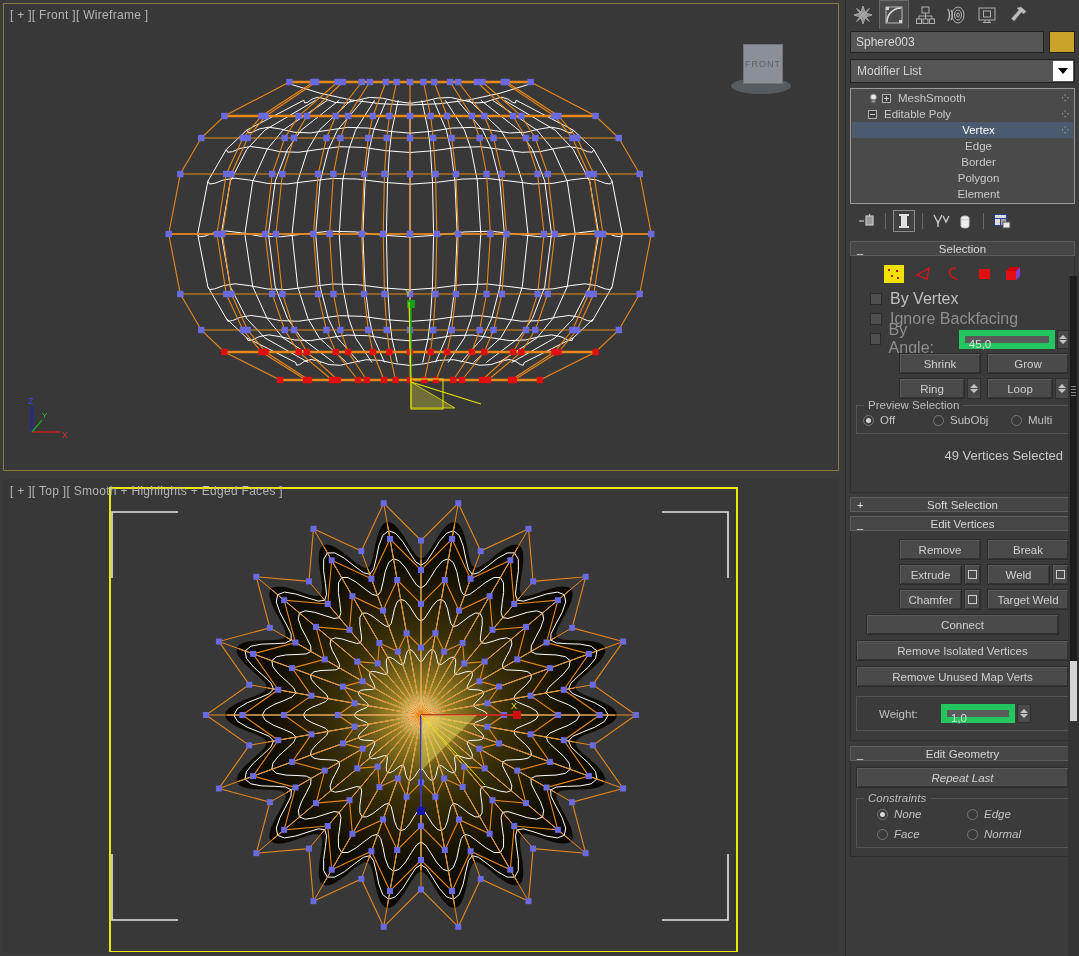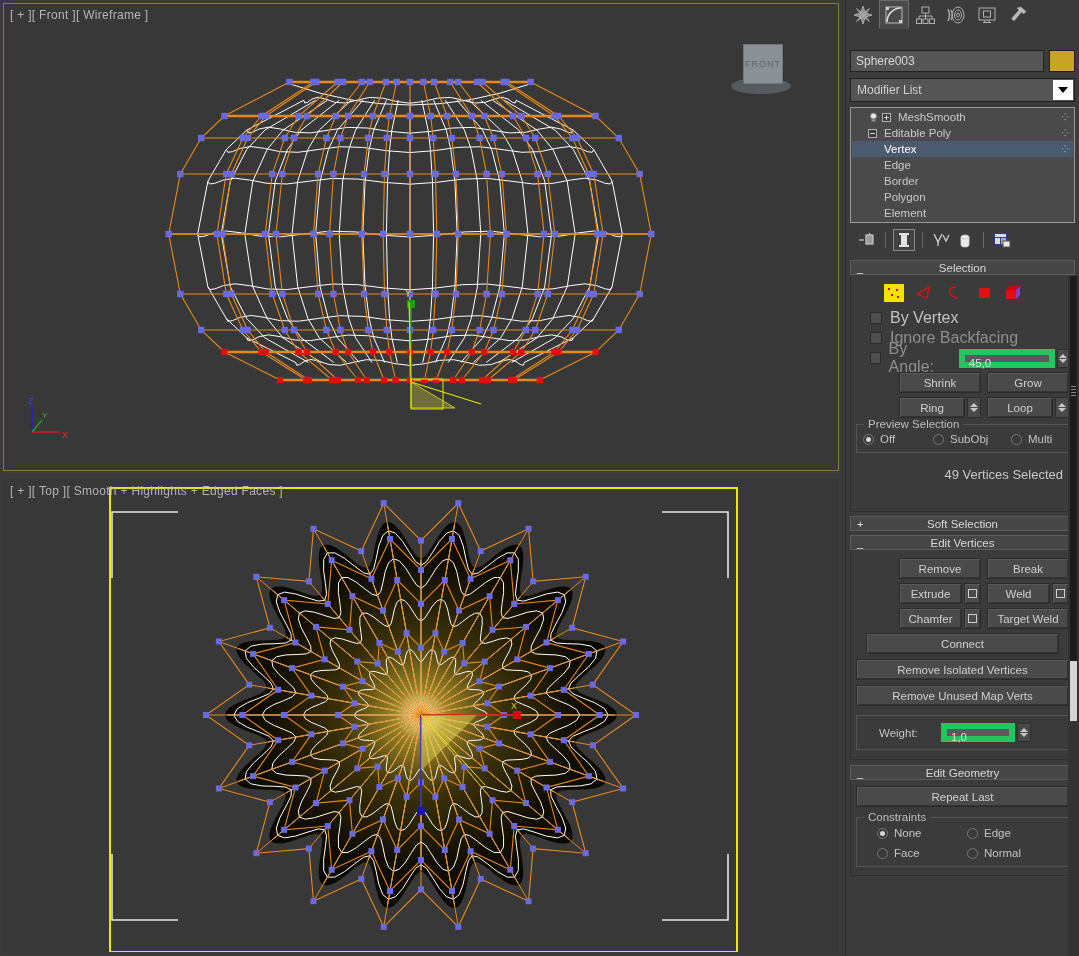--- a/index.html
+++ b/index.html
@@ -46,21 +46,21 @@
     background:#3b3b3b; border-left:1px solid #2a2a2a;
   }
   #panel-tabs { display:flex; height:30px; background:#3b3b3b; padding-left:2px; }
   .ptab {
     width:30px; height:29px; margin-right:1px;
     display:flex; align-items:center; justify-content:center;
     background:#3b3b3b; border:1px solid transparent;
   }
   .ptab.active { background:#4a4a4a; border:1px solid #6a6a6a; border-bottom-color:#4a4a4a; }
   .panel-body { padding:0 4px; }
-  .row { display:flex; align-items:center; margin-top:20px; }
+  .row { display:flex; align-items:center; margin-top:1px; }
   .name-field {
     flex:1; height:22px; background:#555555; border:1px solid #222;
     color:#d8d8d8; font-size:12px; padding:2px 5px; line-height:17px;
   }
   .color-swatch { width:26px; height:22px; margin-left:5px; background:#c9a227; border:1px solid #222; }
   .modlist {
     margin-top:6px; height:24px; background:#555555; border:1px solid #222;
     display:flex; align-items:center; position:relative;
   }
   .modlist span { padding-left:6px; font-size:12px; color:#d0d0d0; }
@@ -75,21 +75,21 @@
   .stack {
     margin-top:5px; height:116px; background:#4a4a4a;
     border:1px solid #9a9a9a; padding:1px; position:relative; overflow:hidden;
   }
   .stack-item {
     height:16px; display:flex; align-items:center; font-size:11.5px;
     color:#c9c9c9; padding-left:16px; position:relative; white-space:nowrap;
   }
   .stack-item.selected { background:#4c5a70; color:#ffffff; }
   .stack-item .lbl { padding-left:2px; }
-  .stack-item.child { padding-left:30px; }
+  .stack-item.child { padding-left:30px;justify-content:center; }
   .sq {
     display:inline-block; width:9px; height:9px; border:1px solid #b0b0b0;
     position:relative; margin-right:5px; background:#3b3b3b;
   }
   .sq::before { content:""; position:absolute; left:1px; top:3px; width:5px; height:1px; background:#d0d0d0; }
   .sq.plus::after { content:""; position:absolute; left:3px; top:1px; width:1px; height:5px; background:#d0d0d0; }
   .bulb { width:11px; height:11px; margin-right:3px; }
   .dots { position:absolute; right:3px; top:1px; color:#cfcfcf; font-size:9px; letter-spacing:1px; }
   .stack-tools { display:flex; align-items:center; height:28px; margin-top:3px; padding-left:6px; gap:2px; }
   .stool { width:22px;height:22px; display:flex;align-items:center;justify-content:center; }
@@ -1016,21 +1016,21 @@
           </div>
         </div>
       </div>
     </div>
 
     <div class="rollout" style="margin-top:5px;">
       <div class="rollout-title">
         <span class="pm">_</span>
         <span>Edit Geometry</span>
       </div>
-      <div class="rollout-body" style="padding:6px 5px 8px;">
+      <div class="rollout-body" style="padding:6px 5px 8px;font-style:italic;">
         <div>
           <div class="btn">Repeat Last</div>
         </div>
         <div class="groupbox" style="margin-top:10px; padding:9px 6px 7px;">
           <div class="gtitle">Constraints</div>
           <div style="display:flex;">
             <div class="radio-row" style="width:104px; padding-left:14px;">
               <div class="radio on"></div>
               <div class="t">None</div>
             </div>

